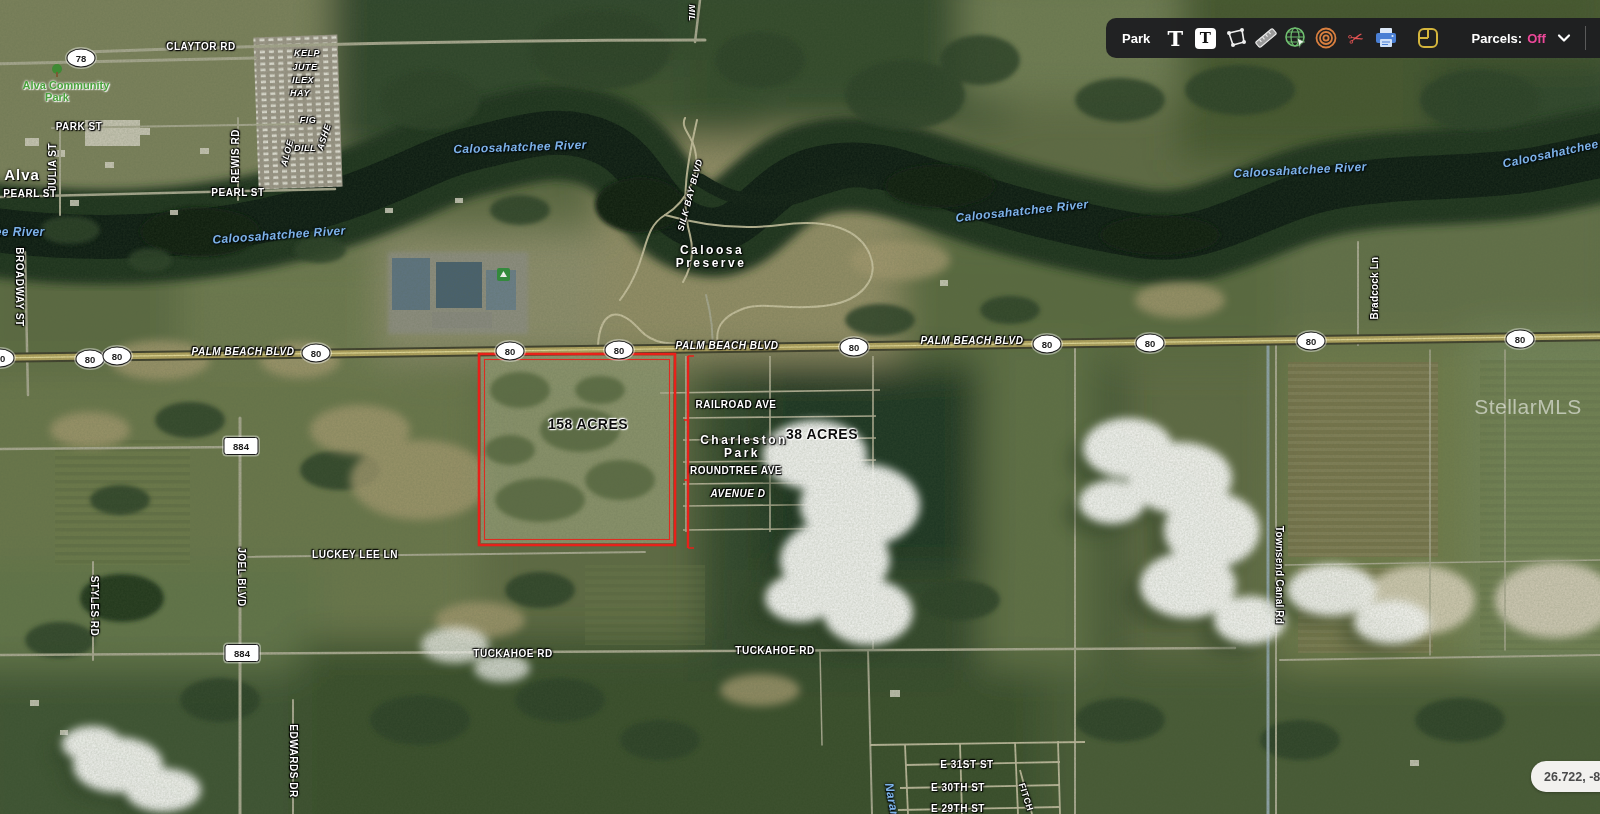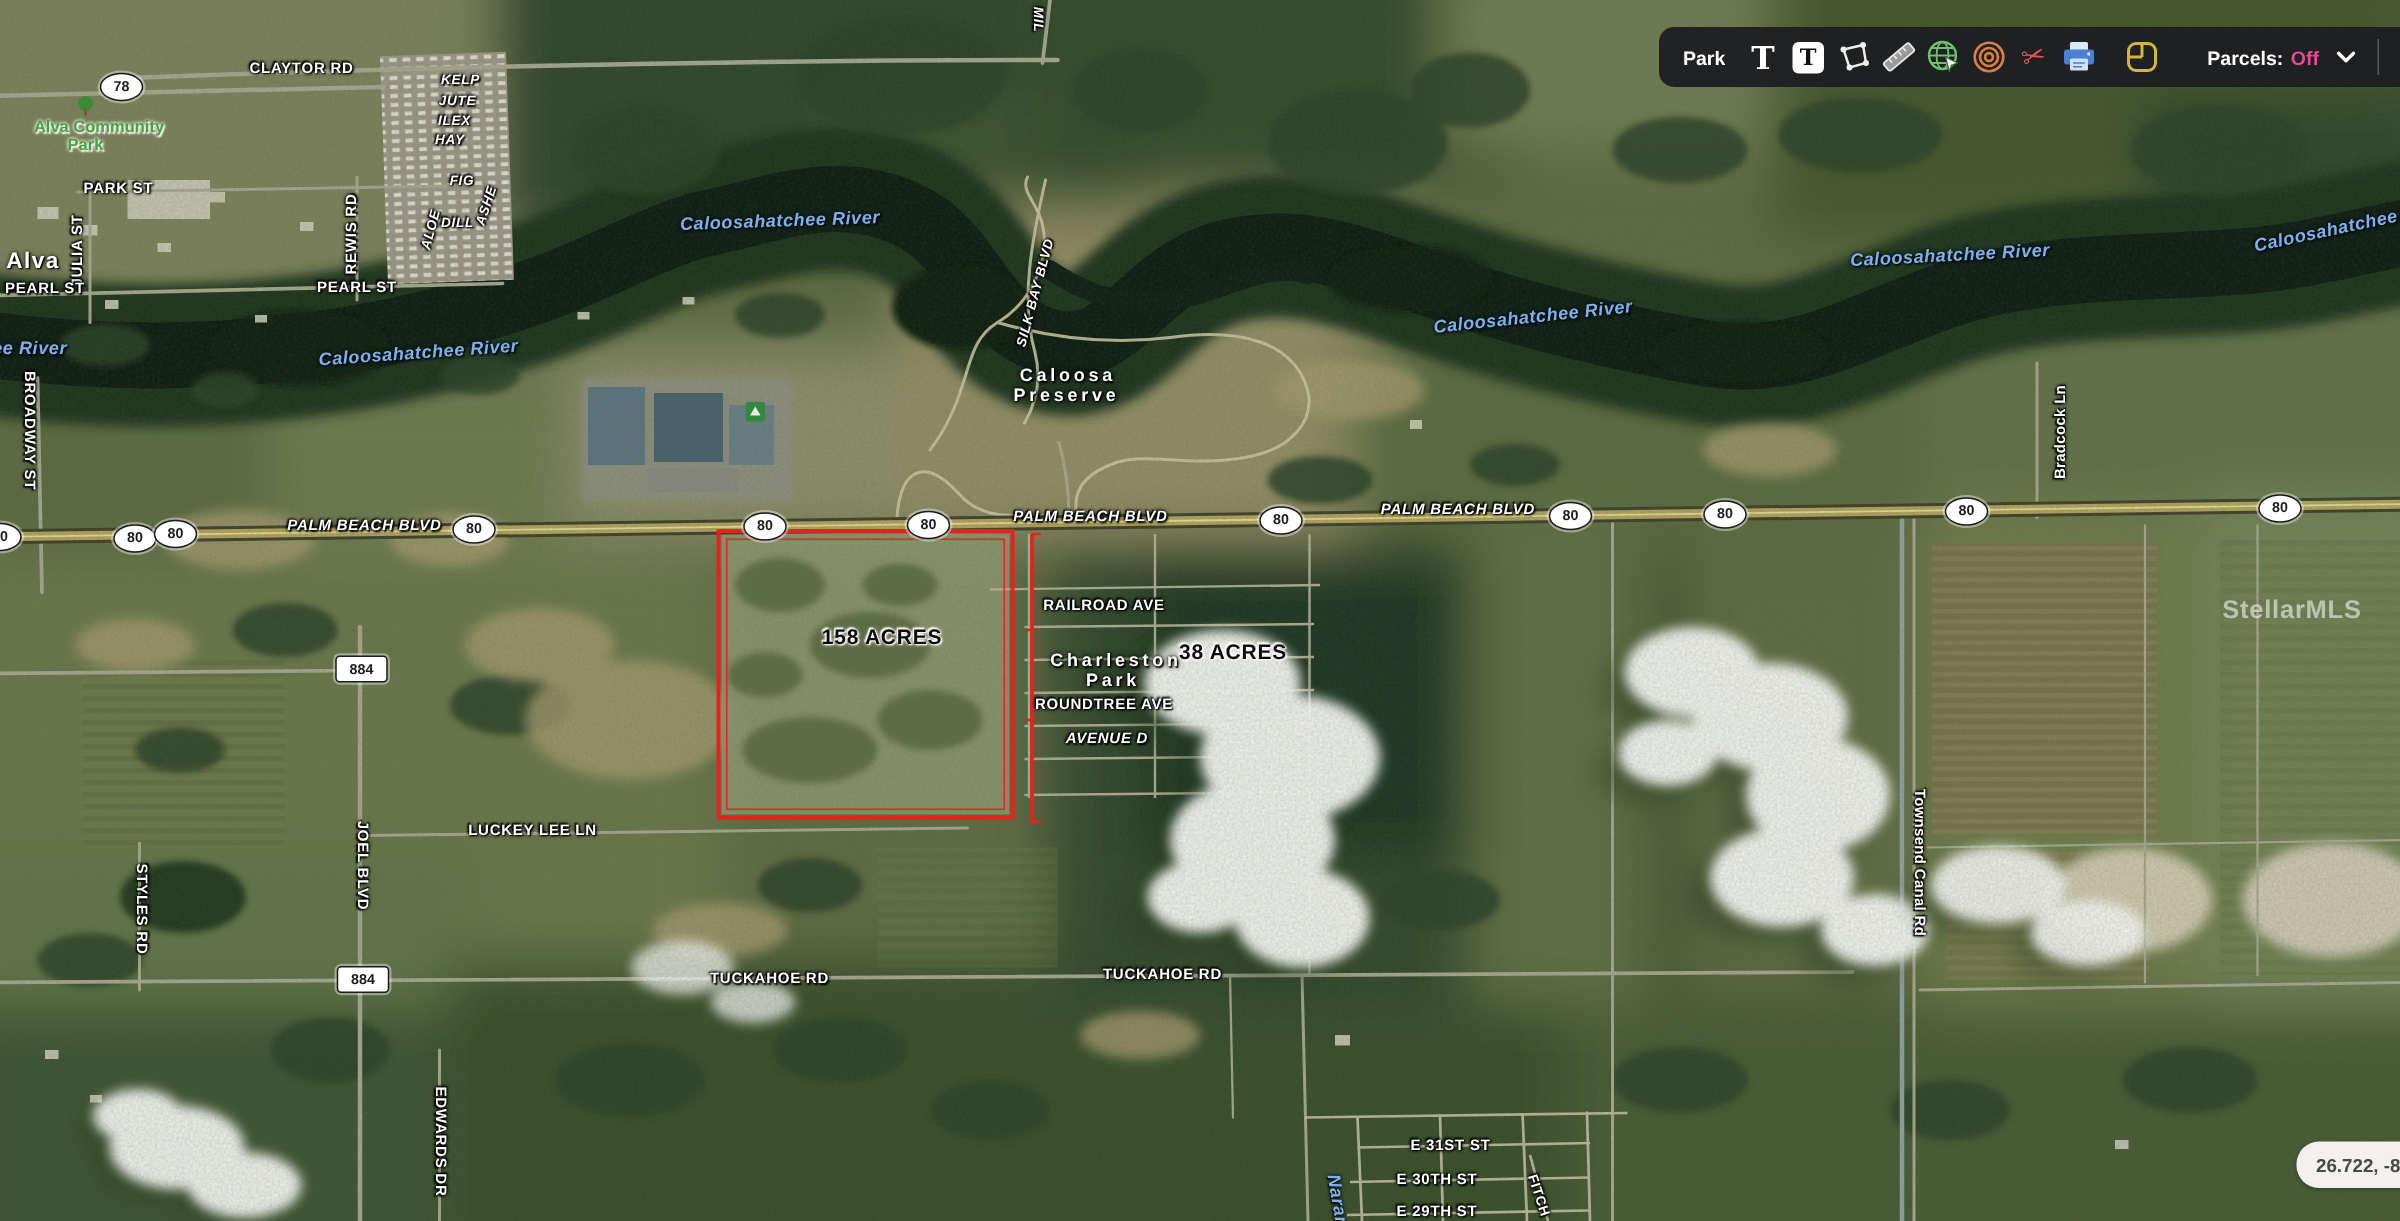--- a/index.html
+++ b/index.html
@@ -16,21 +16,21 @@
   .place{color:#fff;font-size:12px;font-weight:700;letter-spacing:2.5px;
         text-shadow:0 0 2px #000,0 0 4px #000,1px 1px 1px rgba(0,0,0,.95);}
   .town{color:#fff;font-size:15px;font-weight:700;letter-spacing:1px;
         text-shadow:0 0 3px #000,1px 1px 1px rgba(0,0,0,.95);}
   .water{color:#7db2e8;font-size:12px;font-weight:700;font-style:italic;letter-spacing:.4px;
         text-shadow:0 0 2px rgba(5,15,25,.95),0 0 3px rgba(5,15,25,.9),1px 1px 1px rgba(0,0,0,.8);}
   .park{color:#49a13c;font-size:11px;font-weight:700;
         text-shadow:0 0 2px #fff,0 0 3px rgba(255,255,255,.95),1px 1px 1px rgba(255,255,255,.9);}
   .acres{color:#0c0c0c;font-size:14px;font-weight:700;letter-spacing:.5px;
         text-shadow:0 0 2px #fff,0 0 3px #fff,1px 1px 1px rgba(255,255,255,.95),-1px -1px 1px rgba(255,255,255,.95);}
-  .wm{color:rgba(255,255,255,.55);font-size:17px;font-weight:700;letter-spacing:.5px;text-shadow:none;}
+  .wm{color:rgba(255,255,255,.55);font-size:21px;font-weight:400;letter-spacing:.5px;text-shadow:none;}
 
   
   .sh{position:absolute;transform:translate(-50%,-50%);width:27px;height:17px;background:#fff;
       border:1.5px solid #1c1c1c;border-radius:50%;color:#1c1c1c;font-size:9.5px;font-weight:700;
       display:flex;align-items:center;justify-content:center;box-shadow:0 0 0 1.5px rgba(255,255,255,.4);}
   .s884{width:33px;height:16px;border-radius:3px;}
 
   
   .toolbar{position:absolute;left:1106px;top:18px;width:520px;height:40px;background:rgba(30,30,33,.95);
       border-radius:10px;display:flex;align-items:center;color:#fff;}

